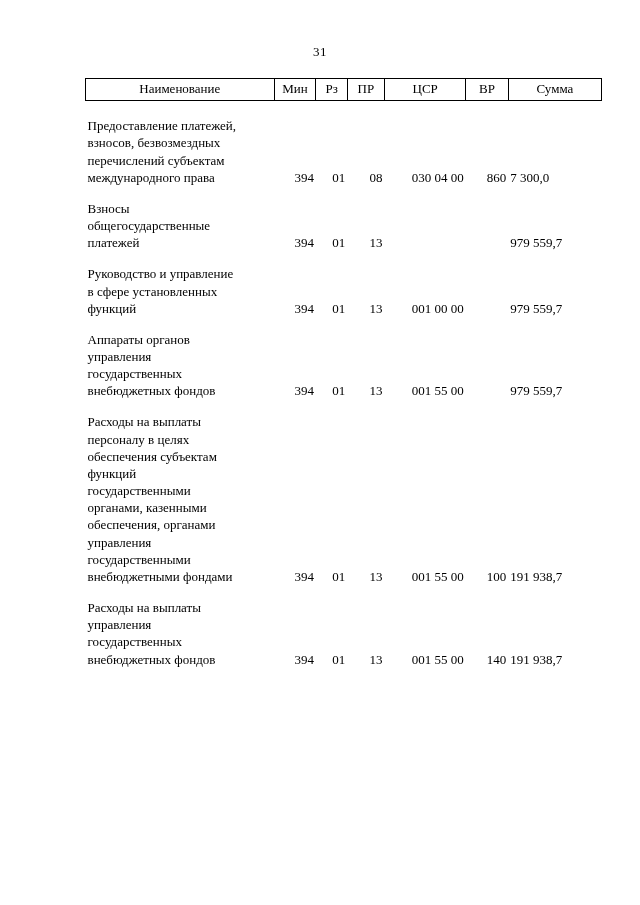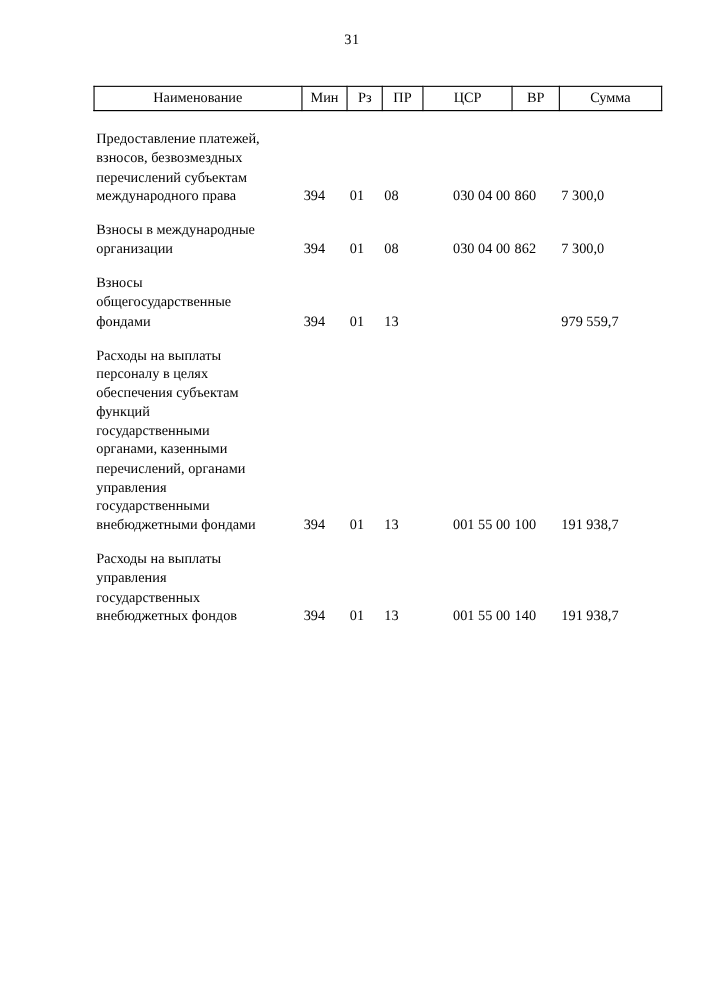--- a/index.html
+++ b/index.html
@@ -16,25 +16,25 @@
   }
   .page {
     width: 640px;
     height: 905px;
     position: relative;
     box-sizing: border-box;
   }
   .page-number {
     text-align: center;
     font-size: 13px;
-    padding-top: 28px;
+    padding-top: 44px;
     letter-spacing: 0.5px;
   }
   .table-wrap {
-    margin: 34px 38px 0 85px;
+    margin: 18px 38px 0 85px;
   }
   table.budget {
     border-collapse: collapse;
     width: 100%;
     font-size: 13px;
   }
   table.budget th {
     border: 1px solid #000000;
     font-weight: normal;
     font-size: 13px;
@@ -58,21 +58,21 @@
   col.c-csr   { width: 86px; }
   col.c-vr    { width: 46px; }
   col.c-sum   { width: 100px; }
 
   td.name {
     text-align: left;
     padding-left: 4px;
     padding-right: 4px;
   }
   td.min, td.rz, td.pr, td.vr {
-    text-align: left;
+    text-align: right;
   }
   td.csr {
     text-align: right;
     white-space: nowrap;
   }
   td.sum {
     text-align: left;
     padding-right: 8px;
     white-space: nowrap;
   }
@@ -131,56 +131,73 @@
             <td class="min">394</td>
             <td class="rz">01</td>
             <td class="pr">08</td>
             <td class="csr">030 04 00</td>
             <td class="vr">860</td>
             <td class="sum">7 300,0</td>
           </tr>
           <tr class="data-row">
             <td class="name">
               <span class="name-lines">
-                <span>Взносы в международные</span>
-                <span>организации</span>
-              </span>
-            </td>
-            <td class="min">394</td>
-            <td class="rz">01</td>
-            <td class="pr">08</td>
-            <td class="csr">030 04 00</td>
-            <td class="vr">862</td>
-            <td class="sum">7 300,0</td>
-          </tr>
-          <tr class="data-row">
-            <td class="name">
-              <span class="name-lines">
                 <span>Взносы</span>
                 <span>общегосударственные</span>
-                <span>фондами</span>
+                <span>платежей</span>
               </span>
             </td>
             <td class="min">394</td>
             <td class="rz">01</td>
             <td class="pr">13</td>
             <td class="csr"></td>
+            <td class="vr"></td>
+            <td class="sum">979 559,7</td>
+          </tr>
+          <tr class="data-row">
+            <td class="name">
+              <span class="name-lines">
+                <span>Руководство и управление</span>
+                <span>в сфере установленных</span>
+                <span>функций</span>
+              </span>
+            </td>
+            <td class="min">394</td>
+            <td class="rz">01</td>
+            <td class="pr">13</td>
+            <td class="csr">001 00 00</td>
+            <td class="vr"></td>
+            <td class="sum">979 559,7</td>
+          </tr>
+          <tr class="data-row">
+            <td class="name">
+              <span class="name-lines">
+                <span>Аппараты органов</span>
+                <span>управления</span>
+                <span>государственных</span>
+                <span>внебюджетных фондов</span>
+              </span>
+            </td>
+            <td class="min">394</td>
+            <td class="rz">01</td>
+            <td class="pr">13</td>
+            <td class="csr">001 55 00</td>
             <td class="vr"></td>
             <td class="sum">979 559,7</td>
           </tr>
           <tr class="data-row">
             <td class="name">
               <span class="name-lines">
                 <span>Расходы на выплаты</span>
                 <span>персоналу в целях</span>
                 <span>обеспечения субъектам</span>
                 <span>функций</span>
                 <span>государственными</span>
                 <span>органами, казенными</span>
-                <span>перечислений, органами</span>
+                <span>обеспечения, органами</span>
                 <span>управления</span>
                 <span>государственными</span>
                 <span>внебюджетными фондами</span>
               </span>
             </td>
             <td class="min">394</td>
             <td class="rz">01</td>
             <td class="pr">13</td>
             <td class="csr">001 55 00</td>
             <td class="vr">100</td>

